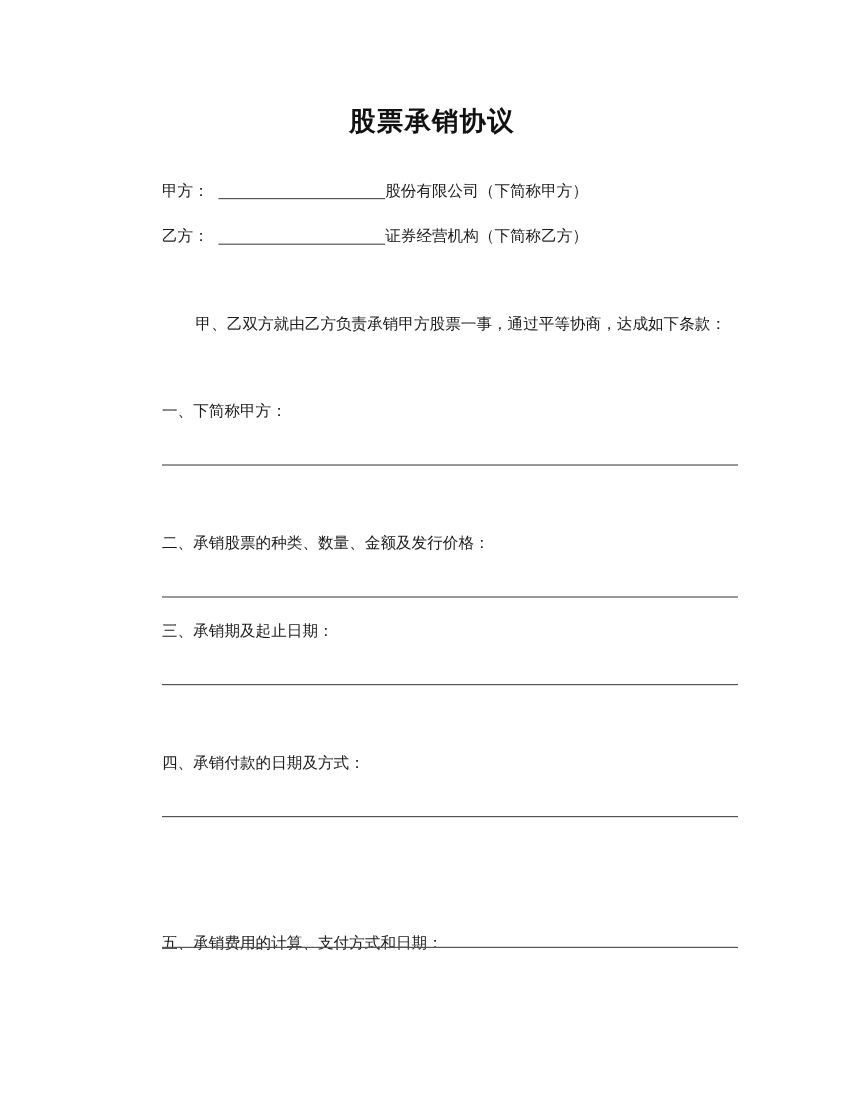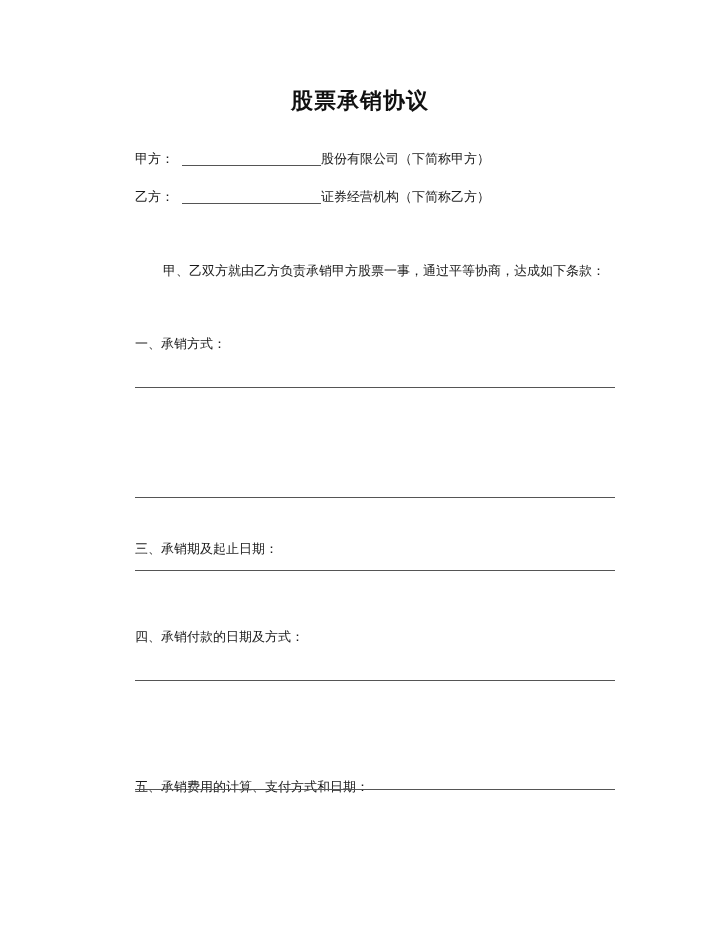--- a/index.html
+++ b/index.html
@@ -32,26 +32,27 @@
   </div>
 
   <div class="party-row" style="top:150px;">
     <span>甲方：</span>
     <span class="blank"></span>
     <span>股份有限公司（下简称甲方）</span>
   </div>
 
   <div class="line-text" style="left:135px; top:263px;margin-left:28px;">甲、乙双方就由乙方负责承销甲方股票一事，通过平等协商，达成如下条款：</div>
 
-  <div class="line-text" style="left:135px; top:336px;">一、承销方式：</div>
+  <div class="line-text" style="left:135px; top:336px;">一、下简称甲方：</div>
   <div class="fill-line" style="top:387px;"></div>
 
+  <div class="line-text" style="left:135px; top:446px;">二、承销股票的种类、数量、金额及发行价格：</div>
   <div class="fill-line" style="top:497px;"></div>
 
-  <div class="line-text" style="left:135px; top:519px;margin-top:22px;">三、承销期及起止日期：</div>
+  <div class="line-text" style="left:135px; top:519px;">三、承销期及起止日期：</div>
   <div class="fill-line" style="top:570px;"></div>
 
   <div class="line-text" style="left:135px; top:629px;">四、承销付款的日期及方式：</div>
   <div class="fill-line" style="top:680px;"></div>
 
   <div class="line-text" style="left:135px; top:779px;">五、承销费用的计算、支付方式和日期：</div>
   <div class="fill-line" style="top:789px;"></div>
 
 </div>
 

